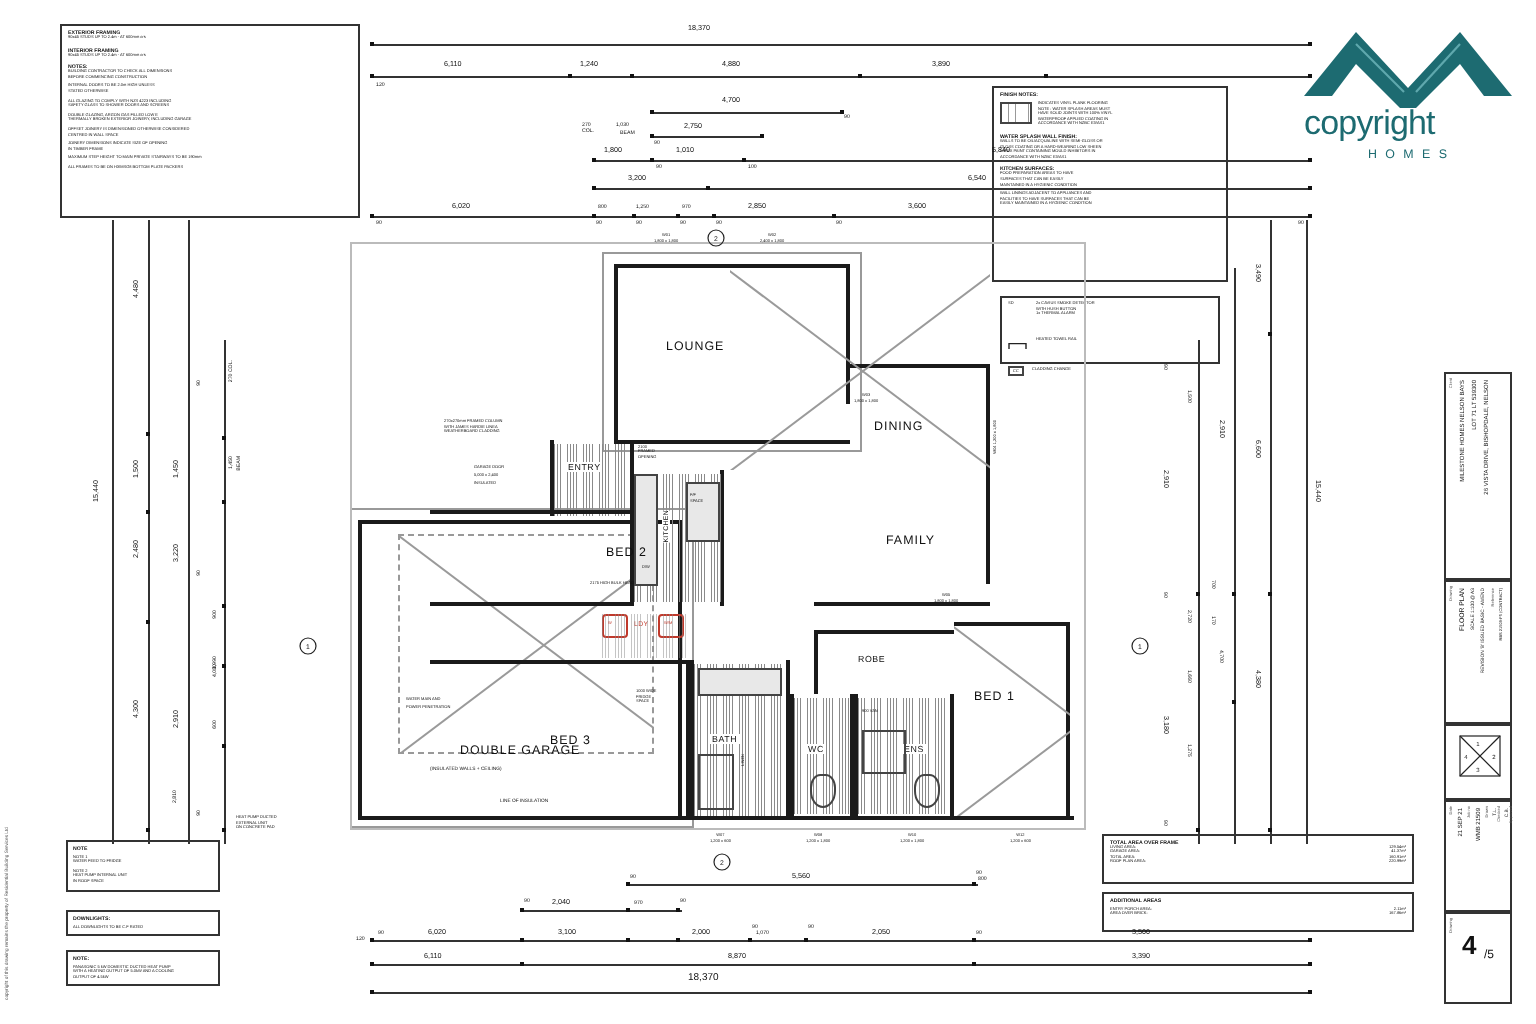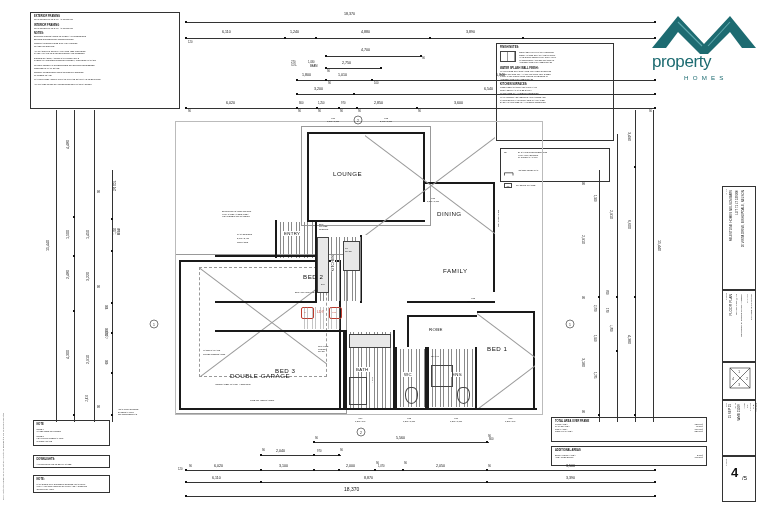--- a/index.html
+++ b/index.html
@@ -80,21 +80,21 @@
       <div class="tiny">ALL FRAMES TO BE ON H3/MSG8 BOTTOM PLATE PACKERS</div>
     </div>
   </div>
 
   <div class="abs" style="left:648px;top:8px;width:112px;height:74px;">
     <svg width="112" height="46" viewBox="0 0 112 46">
       <path d="M4 40 L30 8 L56 36 L82 8 L108 40 L94 40 L82 24 L56 50 L30 24 L18 40 Z" fill="#1d6b71"></path>
       <path d="M30 14 L54 38" stroke="#5fa8ad" stroke-width="1.1" fill="none"></path>
       <path d="M82 14 L60 38" stroke="#5fa8ad" stroke-width="1.1" fill="none"></path>
     </svg>
-    <div class="abs logo-text" style="left:4px;top:44px;">property</div>
+    <div class="abs logo-text" style="left:4px;top:44px;">copyright</div>
     <div class="abs logo-sub" style="left:36px;top:66px;">HOMES</div>
   </div>
 
   <div class="abs nb" style="left:496px;top:43px;width:118px;height:98px;padding:2px 3px;">
     <div class="note-head">FINISH NOTES:</div>
     <div style="display:flex;gap:3px;margin-top:2px;">
       <div class="thin" style="position:relative;width:16px;height:11px;background:
            repeating-linear-gradient(90deg,#fff 0 3px,#999 3px 3.4px);"></div>
       <div style="flex:1">
         <div class="tiny">INDICATES VINYL PLANK FLOORING</div>

